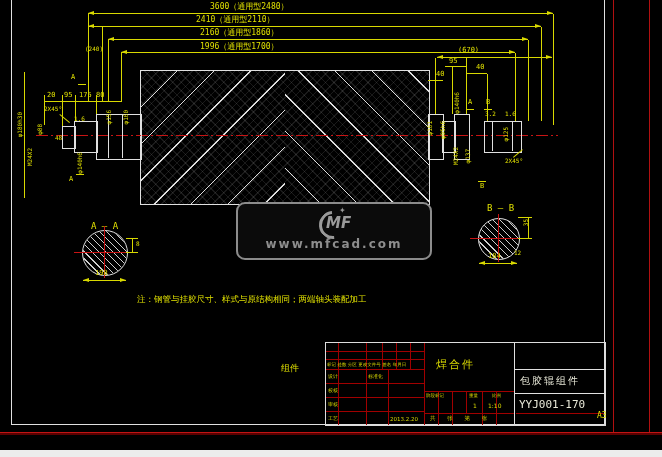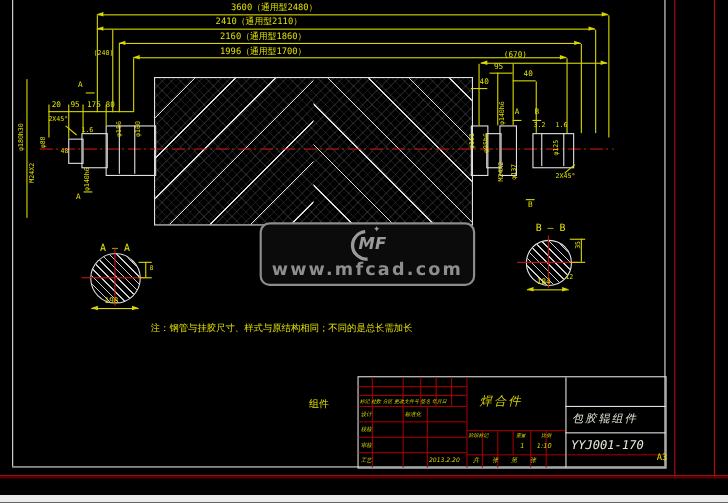--- a/index.html
+++ b/index.html
@@ -39,26 +39,26 @@
   
   #wm{position:absolute;left:236px;top:202px;width:192px;height:54px;border:2px solid #8c8c8c;
       border-radius:9px;background:#0b0b0b;display:flex;flex-direction:column;align-items:center;justify-content:center;}
   #wm .row1{display:flex;align-items:center;gap:6px;}
   #wm .logo{position:relative;width:30px;height:26px;color:#9a9a9a;font:italic bold 15px "DejaVu Sans",sans-serif;}
   #wm .logo .cres{position:absolute;left:0;top:0;width:22px;height:22px;border:3px solid #9a9a9a;
       border-radius:50%;border-top-color:transparent;border-right-color:transparent;transform:rotate(40deg);}
   #wm .logo .mf{position:absolute;left:7px;top:3px;}
   #wm .logo .star{position:absolute;left:20px;top:-5px;font-size:8px;font-style:normal;}
   #wm .name{color:#949494;font-weight:bold;font-size:23px;letter-spacing:7px;font-family:"DejaVu Sans",sans-serif;}
-  #wm .url{color:#8e8e8e;font-weight:bold;font-size:16px;letter-spacing:2px;font-family:"DejaVu Sans",sans-serif;}
+  #wm .url{color:#8e8e8e;font-weight:bold;font-size:12px;letter-spacing:2px;font-family:"DejaVu Sans",sans-serif;}
   
   .note{position:absolute;color:#e0e000;font:8.5px/1.4 "DejaVu Sans",sans-serif;white-space:nowrap;}
   .note .big{font-size:12px;}
   
-  #tb{position:absolute;left:325px;top:342px;width:279px;height:82px;border:1px solid #ddd;box-sizing:content-box;font-style:italic;}
+  #tb{position:absolute;left:325px;top:342px;width:279px;height:82px;border:1px solid #ddd;box-sizing:content-box;}
   #tb .txt{position:absolute;color:#d8d800;white-space:nowrap;font-family:"DejaVu Sans",sans-serif;}
   #tb .wt{color:#e8e8d8;}
   .leader{position:absolute;height:1px;background:#d8d800;transform-origin:0 0;}
 </style>
 </head>
 <body>
 
 <div id="scene">
 
   <div class="lnw" style="left:11px;top:0;width:1px;height:424px;"></div>
@@ -219,21 +219,21 @@
       <span class="logo">
         <span class="cres"></span>
         <span class="star">✦</span>
         <span class="mf">MF</span>
       </span>
     </div>
     <div class="url">www.mfcad.com</div>
   </div>
 
   <div class="note" style="left:137px;top:294px;">
-    <span>注：钢管与挂胶尺寸、样式与原结构相同；不同的是总长需加长</span>
+    <span>注：钢管与挂胶尺寸、样式与原结构相同；两端轴头装配加工</span>
   </div>
 
   <div class="t t9" style="left:281px;top:364px;">组件</div>
 
   <div id="tb">
 
     <div class="lnr" style="left:0;top:8px;width:98px;height:1px;"></div>
     <div class="lnr" style="left:0;top:16px;width:98px;height:1px;"></div>
     <div class="lnr" style="left:0;top:26px;width:98px;height:1px;"></div>
     <div class="lnr" style="left:0;top:40px;width:98px;height:1px;"></div>

